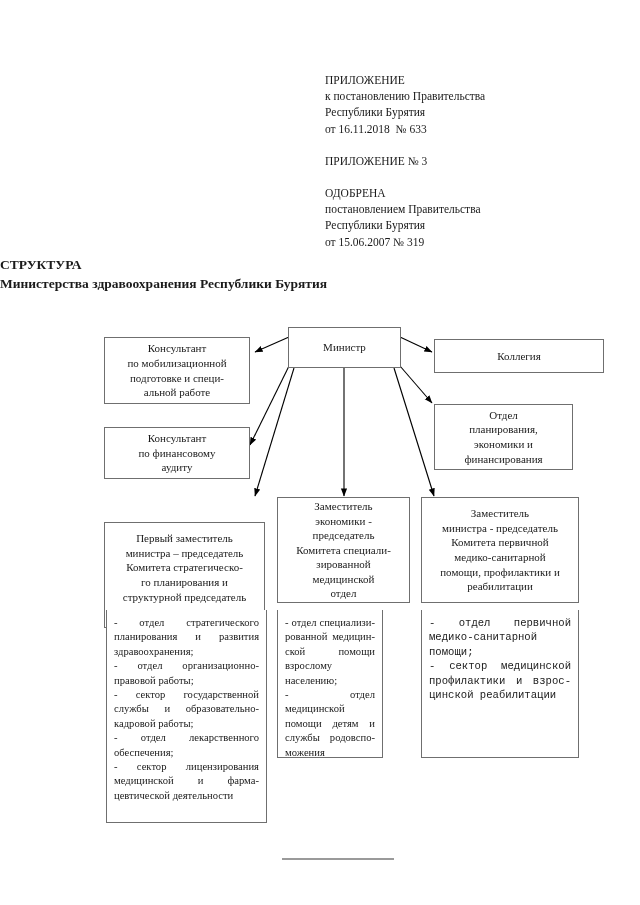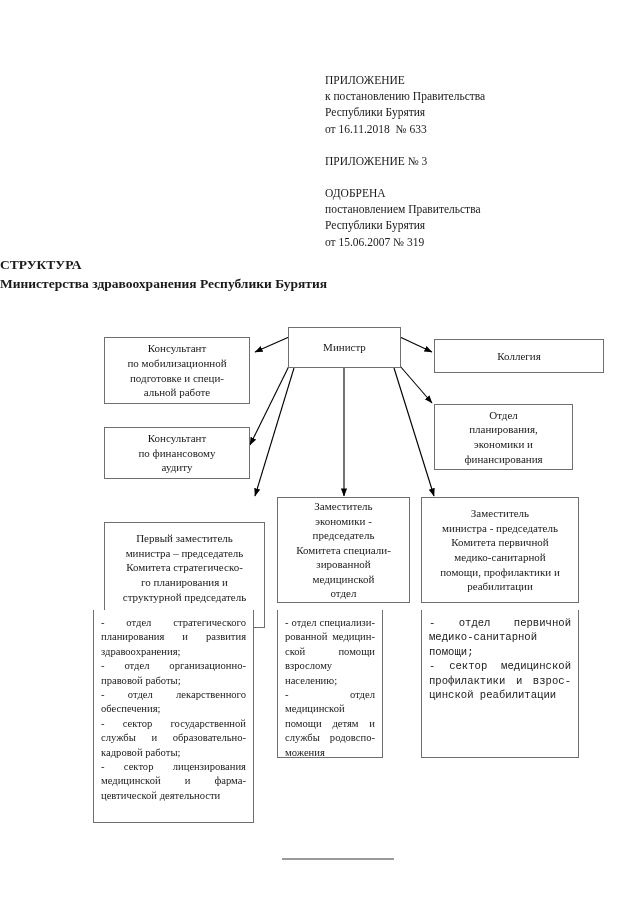--- a/index.html
+++ b/index.html
@@ -218,25 +218,25 @@
       <span class="txt">
         <span>Заместитель</span>
         <span>министра - председатель</span>
         <span>Комитета первичной</span>
         <span>медико-санитарной</span>
         <span>помощи, профилактики и</span>
         <span>реабилитации</span>
       </span>
     </div>
 
-    <div class="listbox" style="left:93px; top:610px; width:161px; height:213px;">
+    <div class="listbox" style="left:106px; top:610px; width:161px; height:213px;">
       <p>- отдел стратегического планирования и развития здравоохранения;</p>
       <p>- отдел организационно-правовой работы;</p>
+      <p>- сектор государственной службы и образователь­но-кадровой работы;</p>
       <p>- отдел лекарственного обеспечения;</p>
-      <p>- сектор государственной службы и образователь­но-кадровой работы;</p>
       <p>- сектор лицензирования медицинской и фарма­цевтической деятельно­сти</p>
     </div>
 
     <div class="listbox" style="left:277px; top:610px; width:106px; height:148px;">
       <p>- отдел специализи­рованной медицин­ской помощи взрос­лому населению;</p>
       <p>- отдел медицинской помощи детям и службы родовспо­можения</p>
     </div>
 
     <div class="listbox" style="left:421px; top:610px; width:158px; height:148px;font-family:Liberation Mono, monospace;">
       <p>- отдел первичной меди­ко-санитарной помощи;</p>

